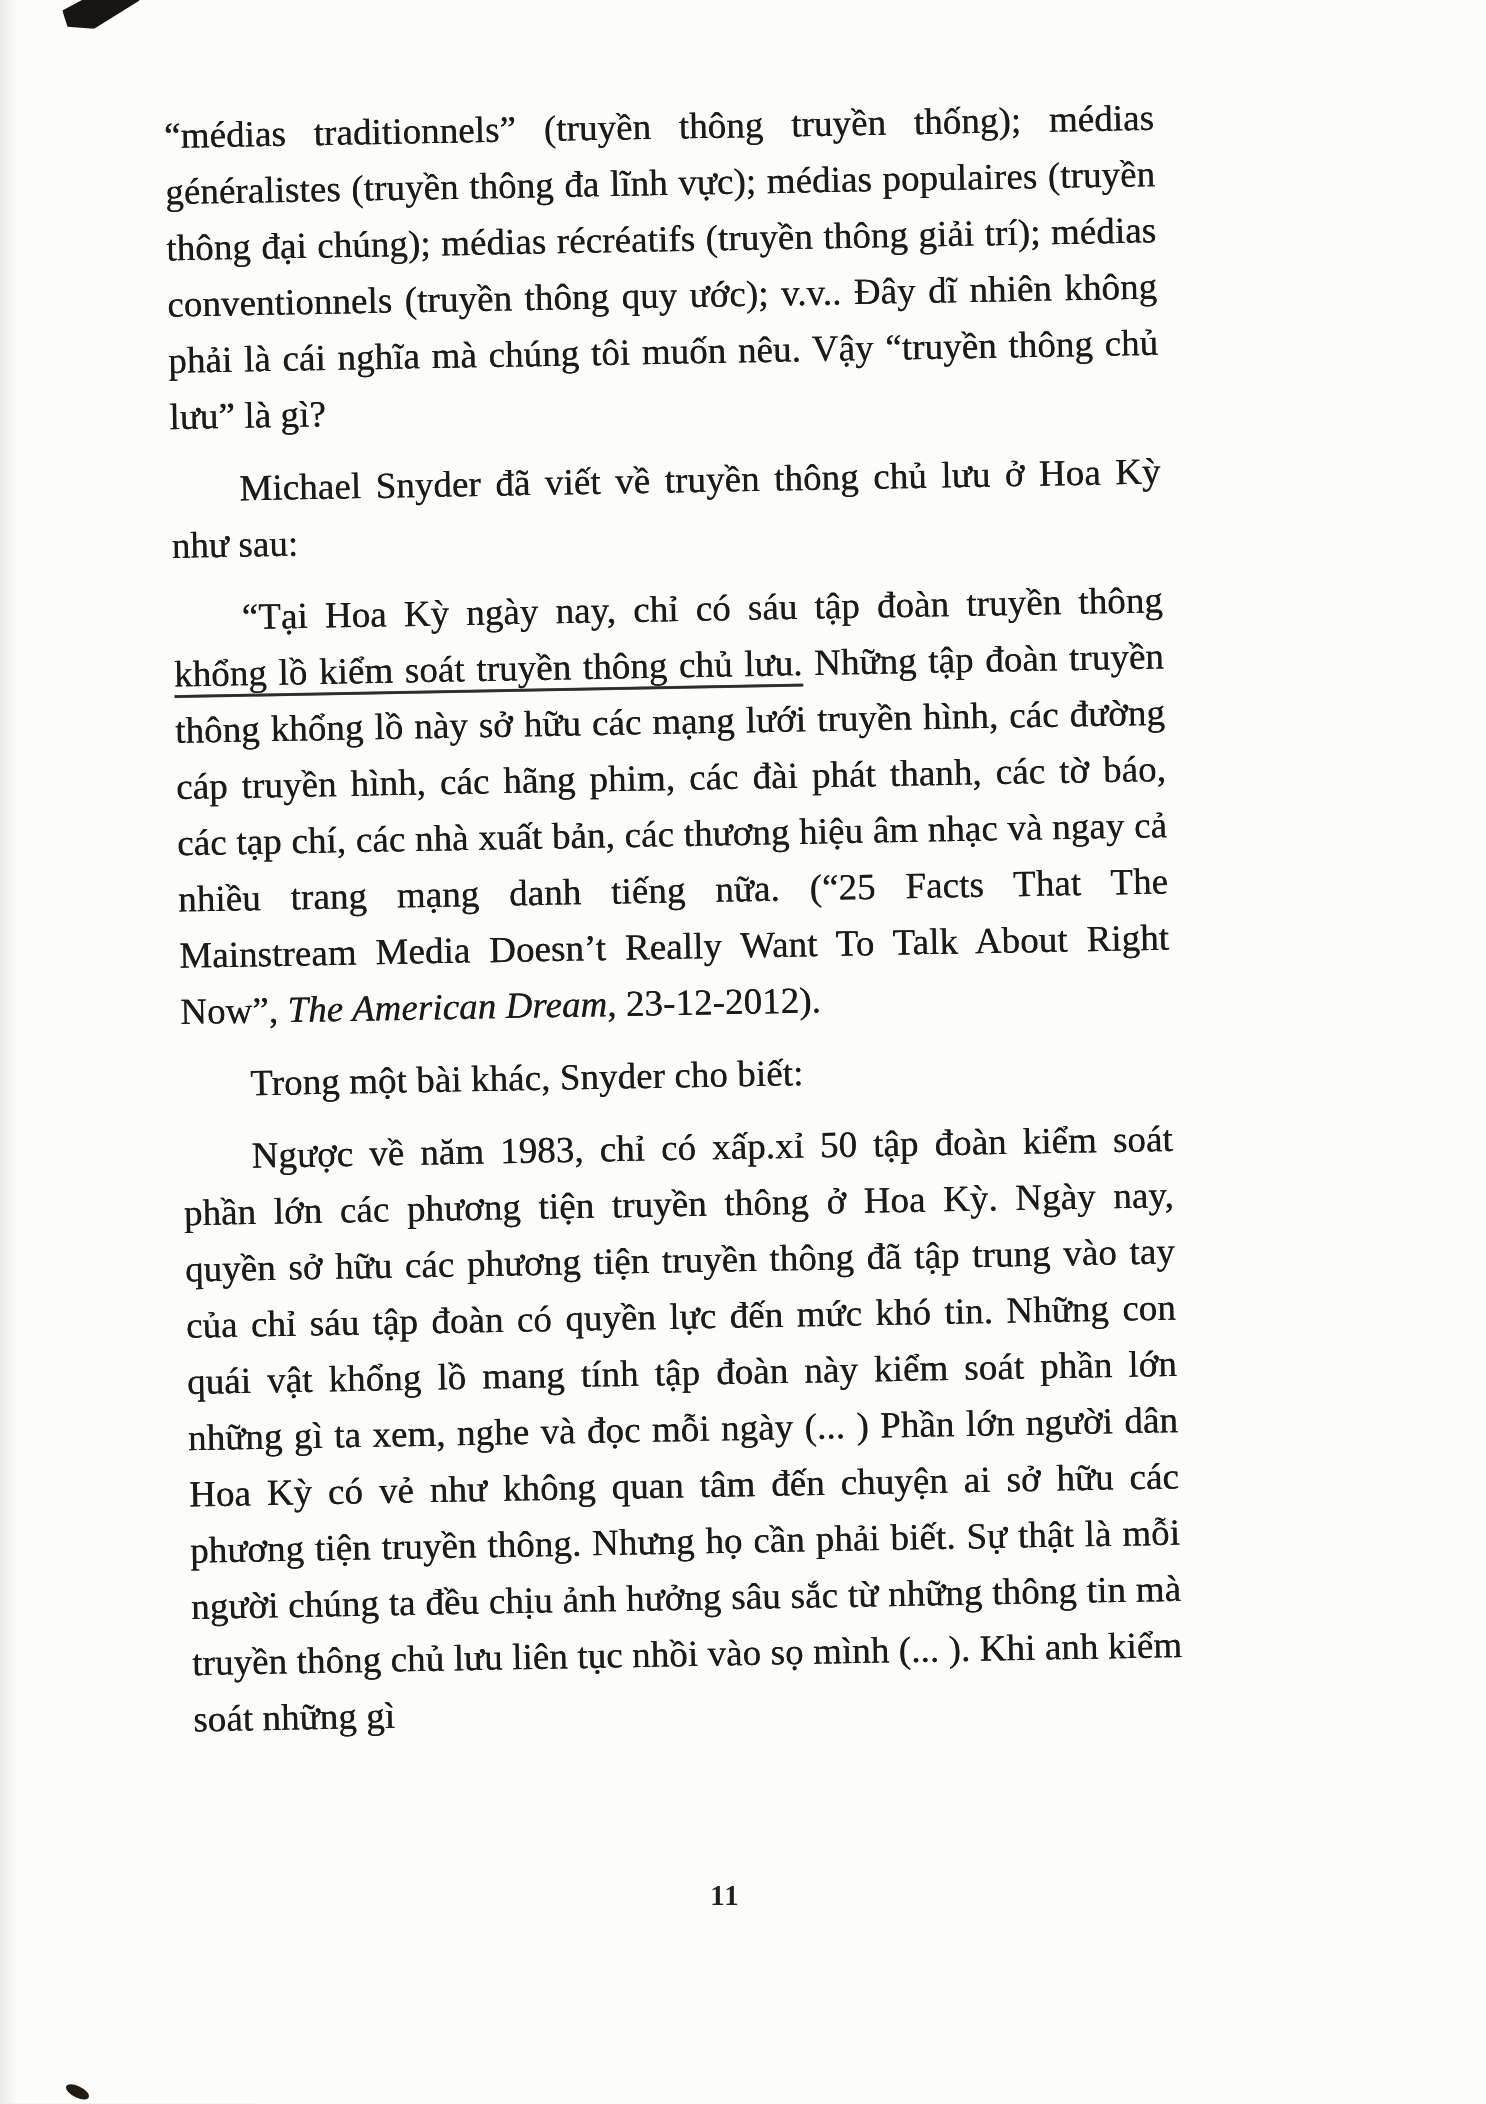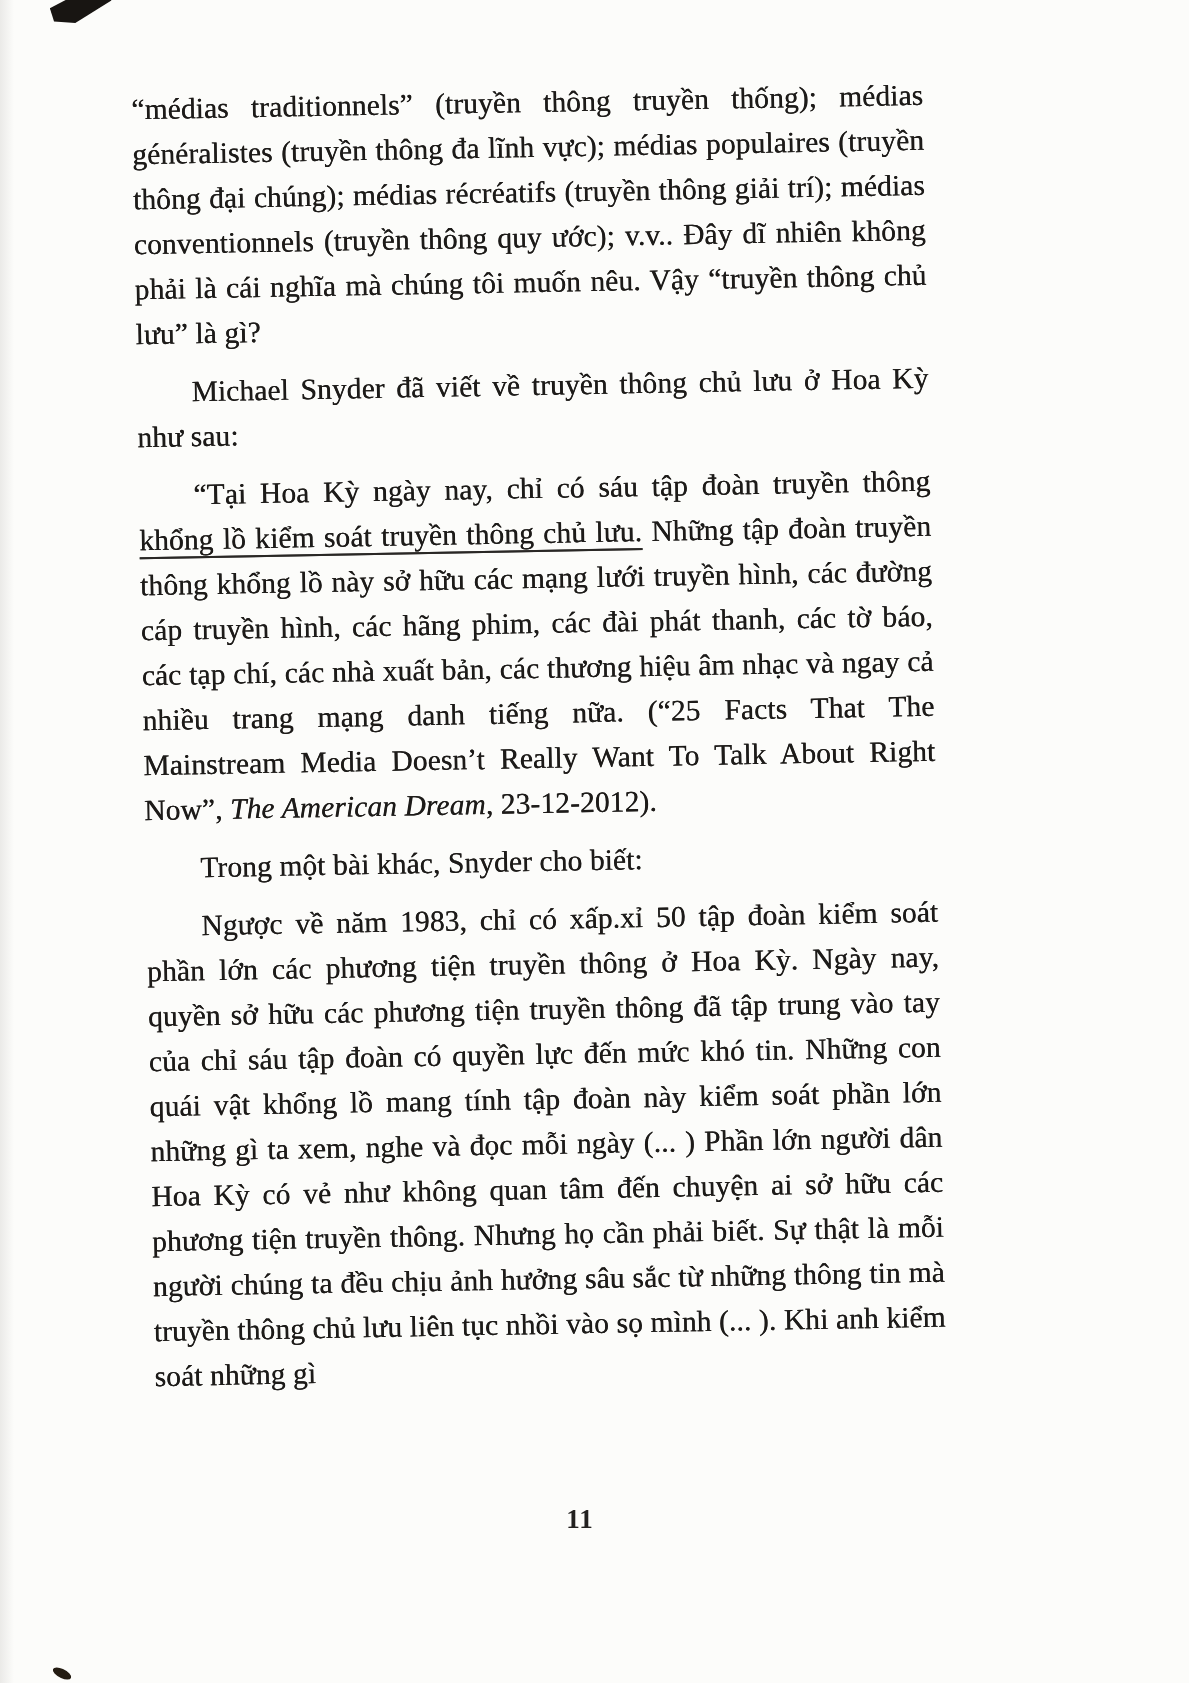--- a/index.html
+++ b/index.html
@@ -53,21 +53,21 @@
   }
   .cite {
     font-style: italic;
   }
   .page-number {
     position: absolute;
     top: 1504px;
     left: 0;
     width: 1160px;
     text-align: center;
-    font-size: 27px;
+    font-size: 23px;
     font-weight: bold;
     letter-spacing: 1px;
     color: #232120;
   }
   .smudge-top {
     position: absolute;
     left: 50px;
     top: -6px;
     width: 70px;
     height: 28px;

